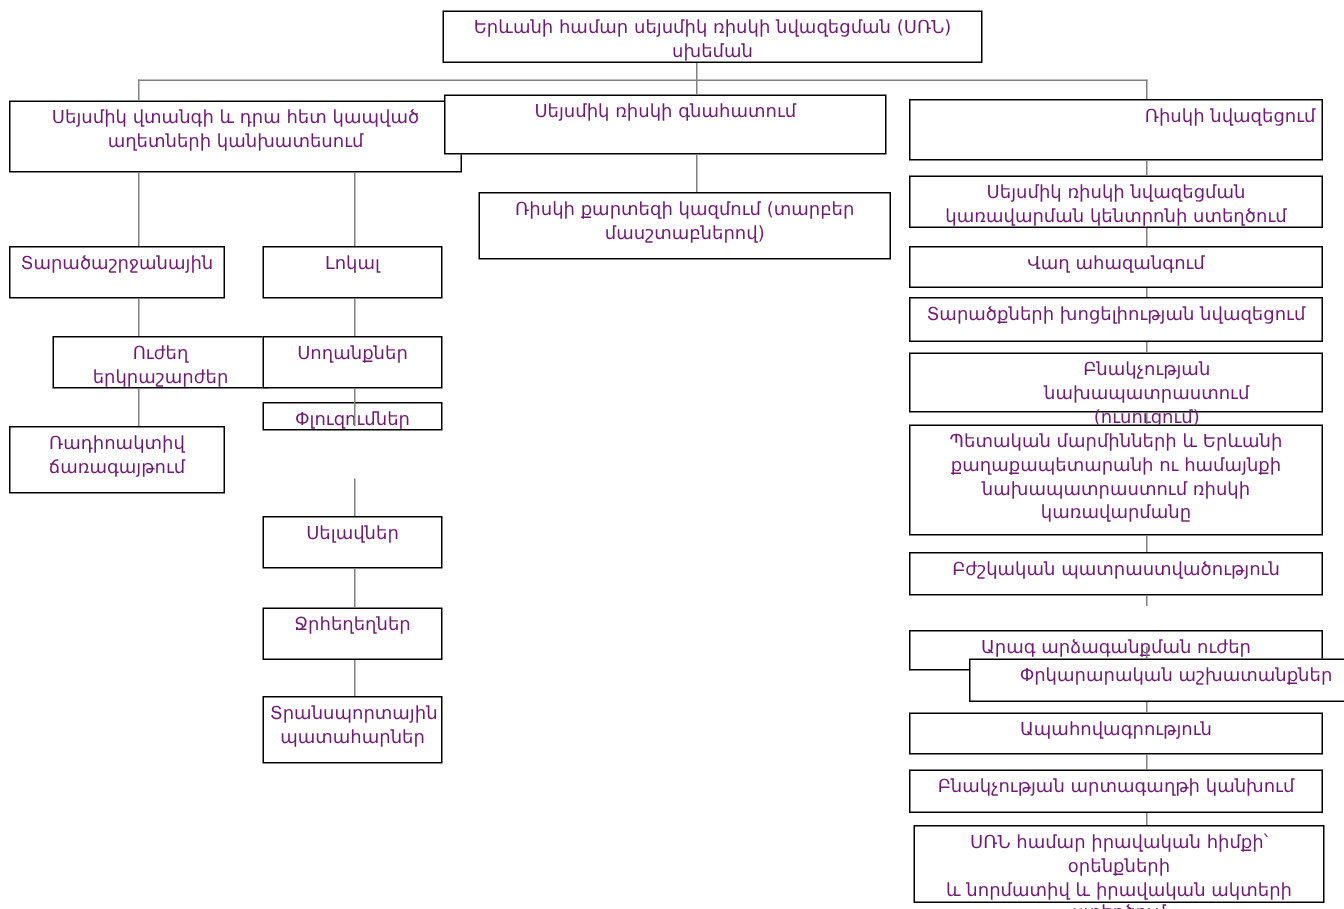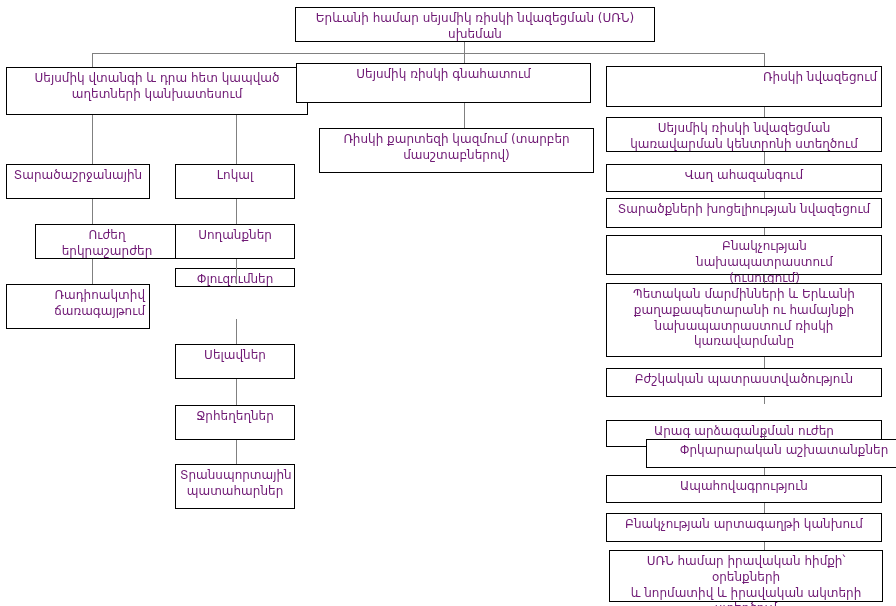--- a/index.html
+++ b/index.html
@@ -33,21 +33,21 @@
 
   
   #n-title{left:295px;top:7px;width:360px;height:35px;}
   #n-lh   {left:6px;  top:67px; width:302px;height:48px;}
   #n-mh   {left:296px;top:63px; width:295px;height:40px;}
   #n-rh   {left:606px;top:66px; width:276px;height:41px;text-align:right;}
   #n-mm   {left:319px;top:128px;width:275px;height:45px;}
 
   #n-a1{left:6px;top:164px;width:144px;height:35px;}
   #n-a2{left:6px;top:224px;width:144px;height:35px;margin-left:29px;}
-  #n-a3{left:6px;top:284px;width:144px;height:45px;text-align:right;}
+  #n-a3{left:6px;top:284px;width:144px;height:45px;}
 
   #n-b1{left:175px;top:164px;width:120px;height:35px;}
   #n-b2{left:175px;top:224px;width:120px;height:35px;}
   #n-b3{left:175px;top:268px;width:120px;height:19px;}
   #n-b4{left:175px;top:344px;width:120px;height:35px;}
   #n-b5{left:175px;top:405px;width:120px;height:35px;}
   #n-b6{left:175px;top:464px;width:120px;height:45px;}
 
   #n-r2 {left:606px;top:117px;width:276px;height:35px;}
   #n-r3 {left:606px;top:164px;width:276px;height:28px;}

